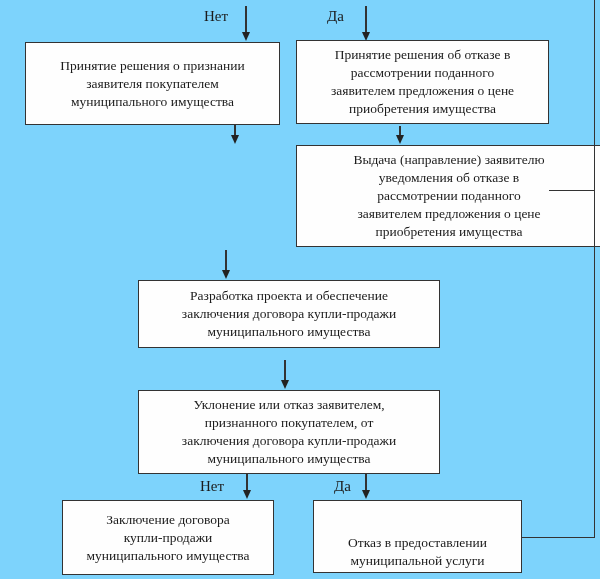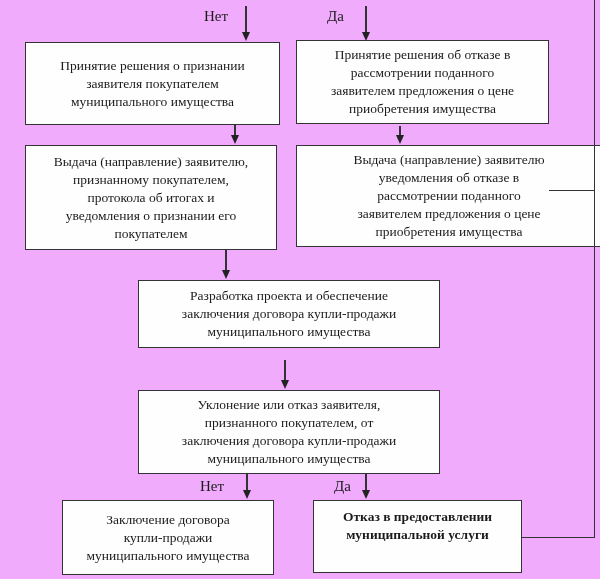--- a/index.html
+++ b/index.html
@@ -4,41 +4,41 @@
 <style>
   html, body { margin: 0; padding: 0; }
   body {
     width: 600px; height: 579px;
     background: #fefefe;
     font-family: "Liberation Serif", "DejaVu Serif", serif;
   }
   #canvas {
     position: relative;
     width: 600px; height: 579px;
-    background: #f0abfc;
+    background: #7dd3fc;
     overflow: hidden;
   }
   .box {
     position: absolute;
     box-sizing: border-box;
     border: 1.5px solid #333333;
     background: #fefefe;
     display: flex;
     align-items: center;
     justify-content: center;
     text-align: center;
     padding: 2px 6px;
   }
   .box-text {
     white-space: pre-line;
     font-size: 13.5px;
     line-height: 18px;
     color: #1b1b1b;
   }
-  .box.top-align { align-items: flex-start; padding-top: 7px; font-weight: bold; }
+  .box.top-align { align-items: flex-end; padding-top: 7px; }
   .vline {
     position: absolute;
     width: 1.5px;
     background: #333333;
   }
   .hline {
     position: absolute;
     height: 1.5px;
     background: #333333;
   }
@@ -79,27 +79,20 @@
 рассмотрении поданного
 заявителем предложения о цене
 приобретения имущества</span>
   </div>
 
   <div class="vline" style="left:234.25px;top:125px;height:11px"></div>
   <div class="ah" style="left:230.5px;top:135px"></div>
   <div class="vline" style="left:399.25px;top:126px;height:10px"></div>
   <div class="ah" style="left:395.5px;top:135px"></div>
 
-  <div class="box" style="left:25px;top:145px;width:252px;height:105px">
-    <span class="box-text">Выдача (направление) заявителю,
-признанному покупателем,
-протокола об итогах и
-уведомления о признании его
-покупателем</span>
-  </div>
   <div class="box" style="left:296px;top:145px;width:306px;height:102px">
     <span class="box-text">Выдача (направление) заявителю
 уведомления об отказе в
 рассмотрении поданного
 заявителем предложения о цене
 приобретения имущества</span>
   </div>
 
   <div class="hline" style="left:549px;top:189.5px;width:46px"></div>
   <div class="vline" style="left:593.5px;top:0px;height:538px"></div>
@@ -111,21 +104,21 @@
   <div class="box" style="left:138px;top:280px;width:302px;height:68px">
     <span class="box-text">Разработка проекта и обеспечение
 заключения договора купли-продажи
 муниципального имущества</span>
   </div>
 
   <div class="vline" style="left:284.25px;top:360px;height:20px"></div>
   <div class="ah" style="left:280.5px;top:380px"></div>
 
   <div class="box" style="left:138px;top:390px;width:302px;height:84px">
-    <span class="box-text">Уклонение или отказ заявителя,
+    <span class="box-text">Уклонение или отказ заявителем,
 признанного покупателем, от
 заключения договора купли-продажи
 муниципального имущества</span>
   </div>
 
   <span class="blabel" style="left:200px;top:477px">Нет</span>
   <span class="blabel" style="left:334px;top:477px">Да</span>
 
   <div class="vline" style="left:246.25px;top:474px;height:17px"></div>
   <div class="ah" style="left:242.5px;top:490px"></div>

